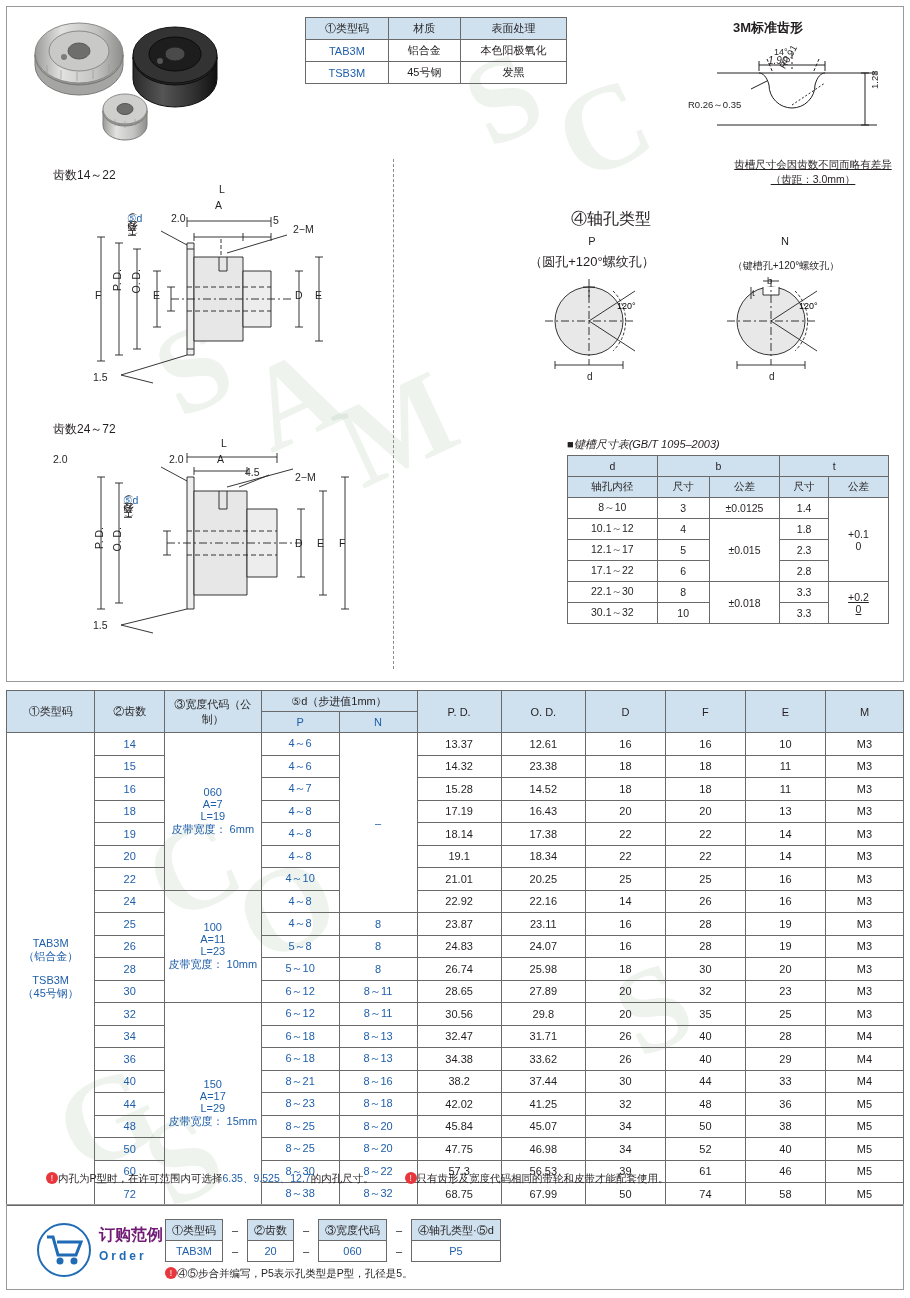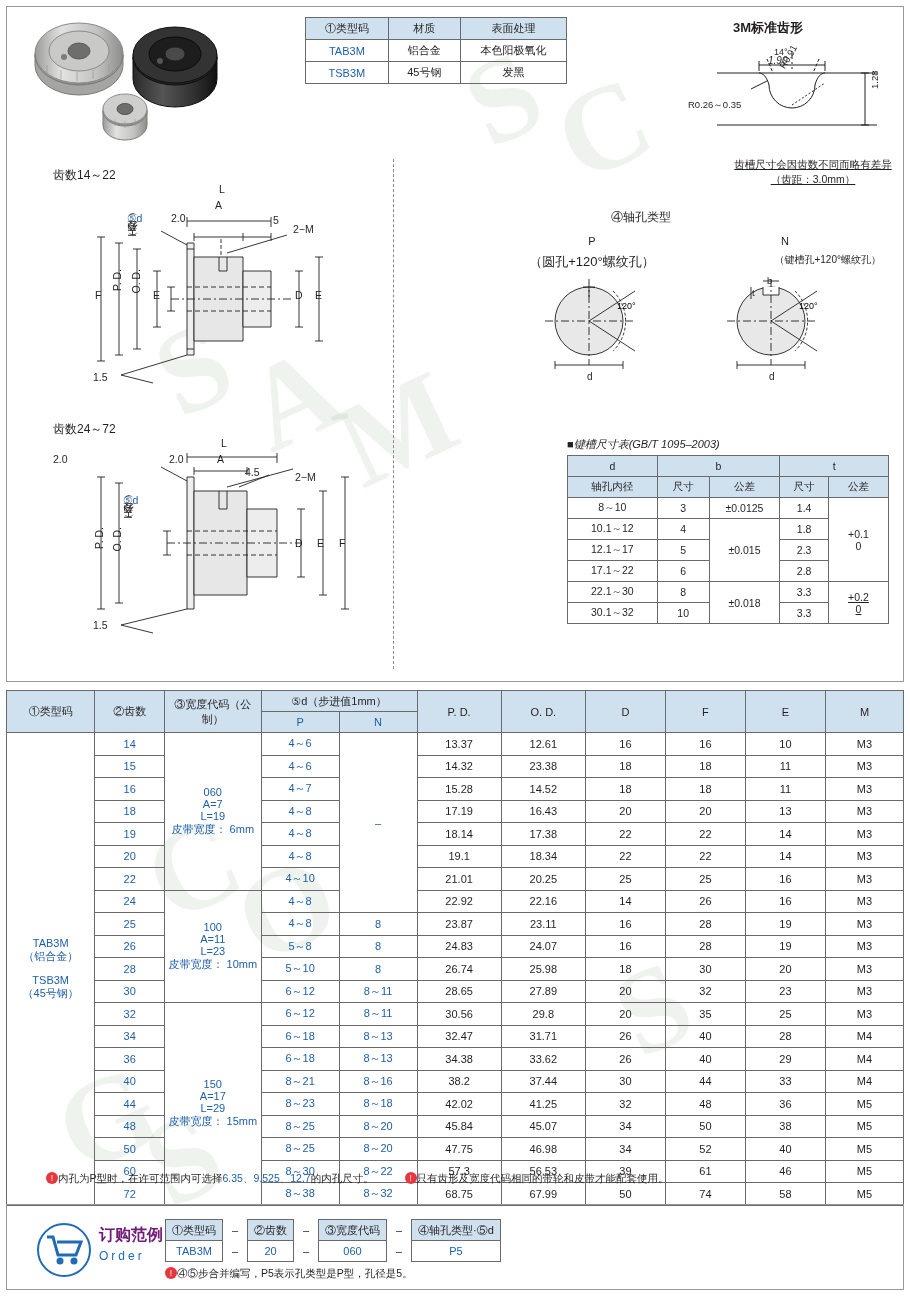--- a/index.html
+++ b/index.html
@@ -37,25 +37,25 @@
   .toothnote{position:absolute;left:696px;top:150px;width:220px;text-align:center;font-size:10.5px;line-height:15px;text-decoration:underline;}
 
   
   .lbl{position:absolute;font-size:10.5px;white-space:nowrap;}
   .lbl.v{writing-mode:vertical-rl;transform:rotate(180deg);}
 
   .teeth1{position:absolute;left:46px;top:160px;font-size:12px;text-align:center;}
   .teeth2{position:absolute;left:46px;top:414px;font-size:12px;}
 
   
-  .boretitle{position:absolute;left:564px;top:202px;font-size:12px;margin-left:40px;}
+  .boretitle{position:absolute;left:564px;top:202px;font-size:16px;}
   .pcap{position:absolute;left:520px;top:228px;width:130px;text-align:center;font-size:11px;}
   .psub{position:absolute;left:500px;top:246px;width:170px;text-align:center;font-size:13px;}
   .ncap{position:absolute;left:718px;top:228px;width:120px;text-align:center;font-size:11px;}
-  .nsub{position:absolute;left:684px;top:246px;width:190px;text-align:right;font-size:10px;}
+  .nsub{position:absolute;left:684px;top:252px;width:190px;text-align:center;font-size:10px;}
 
   
   .keytitle{position:absolute;left:560px;top:430px;font-size:11px;font-style:italic;}
   .keytbl{position:absolute;left:560px;top:448px;width:322px;}
   .keytbl td{height:18px;font-size:10.5px;}
 
   
   .specwrap{position:absolute;left:6px;top:690px;width:898px;}
   .spec{width:898px;}
   .spec td,.spec th{border:1px solid #6a6a6a;font-size:11px;text-align:center;}
@@ -63,21 +63,21 @@
   .spec .row td{height:19.5px;}
 
   
   .notes{position:absolute;left:2px;top:1170px;width:898px;font-size:10.5px;line-height:16px;padding-left:44px;}
   .numcircle{display:inline-block;width:12px;height:12px;line-height:12px;border-radius:50%;background:#e8363d;color:#fff;font-size:8.5px;text-align:center;vertical-align:1px;}
 
   
   .orderbox{position:absolute;left:6px;top:1204px;width:898px;height:86px;border:1px solid #9a9a9a;box-sizing:border-box;}
   .cart{position:absolute;left:30px;top:18px;width:50px;height:50px;border:2px solid #1f6bb5;border-radius:50%;}
   .ordtxt{position:absolute;left:92px;top:20px;font-size:16px;color:#701a75;font-weight:bold;}
-  .ordtxt2{position:absolute;left:92px;top:44px;font-size:12px;color:#1f6bb5;letter-spacing:3px;}
+  .ordtxt2{position:absolute;left:92px;top:44px;font-size:12px;color:#1f6bb5;letter-spacing:3px;font-weight:bold;}
   .ordtbl{position:absolute;left:158px;top:14px;}
   .ordtbl td{border:1px solid #6a6a6a;height:20px;font-size:11px;text-align:center;padding:0 6px;}
   .ordtbl td.dash{border:none;width:12px;}
   .ordnote{position:absolute;left:158px;top:62px;font-size:10.5px;}
 
   
   .wm{position:absolute;left:0;top:0;width:910px;height:1298px;pointer-events:none;}
   .wm span{position:absolute;color:rgba(120,160,120,0.13);font-size:120px;font-weight:bold;font-family:"Liberation Serif",serif;}
 
   

